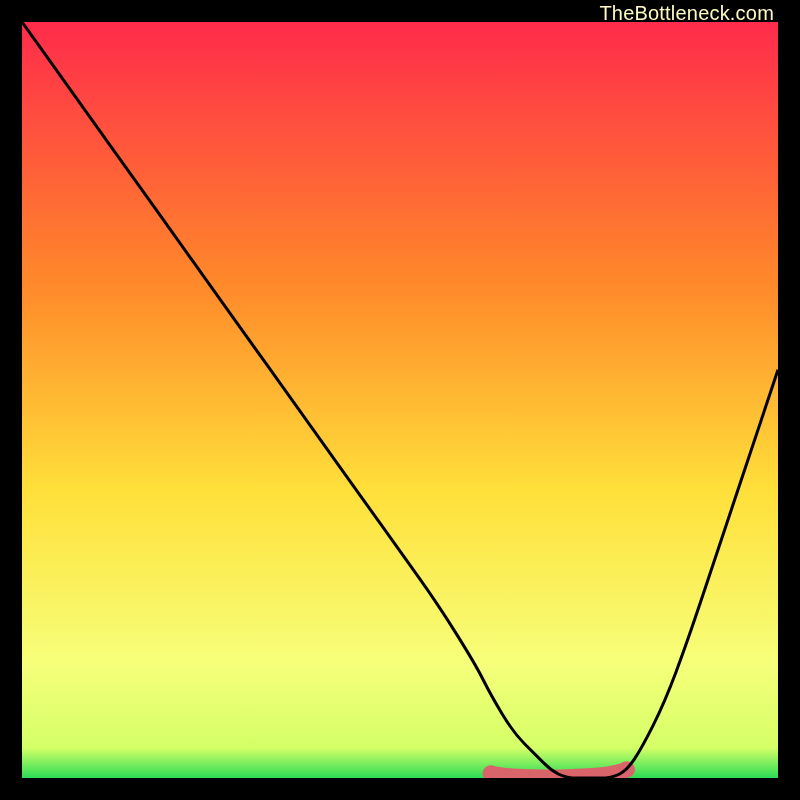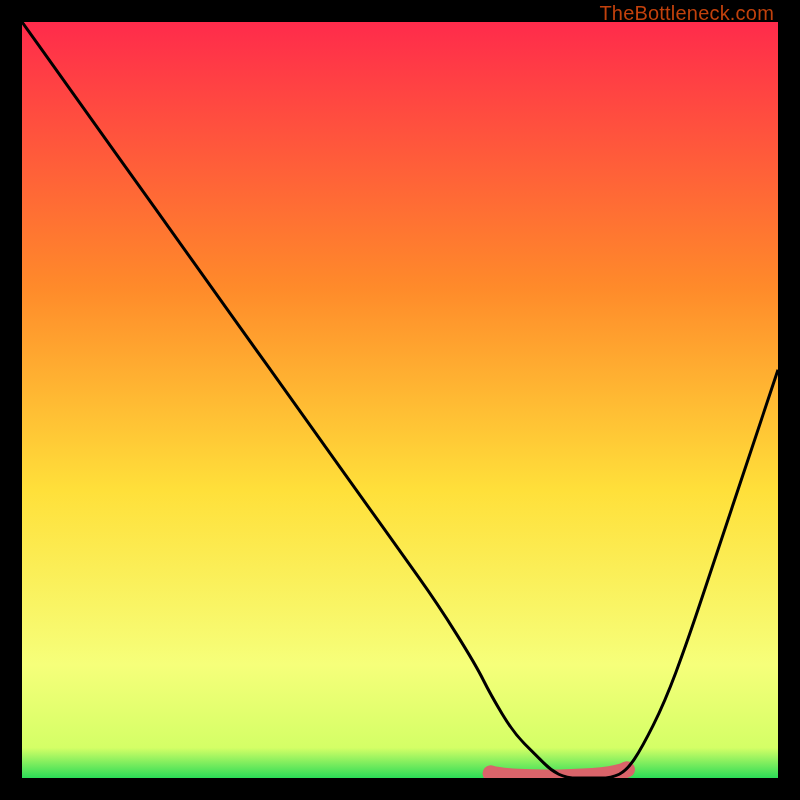--- a/index.html
+++ b/index.html
@@ -23,21 +23,21 @@
     position: absolute;
     left: 0;
     top: 0;
     width: 756px;
     height: 756px;
   }
   .watermark {
     position: absolute;
     top: 2px;
     right: 26px;
-    color: #c2410c;
+    color: #fef9c3;
     font-size: 20px;
     font-weight: 500;
     letter-spacing: 0.2px;
     z-index: 10;
   }
   svg { display: block; }
 </style>
 </head>
 <body>
 

